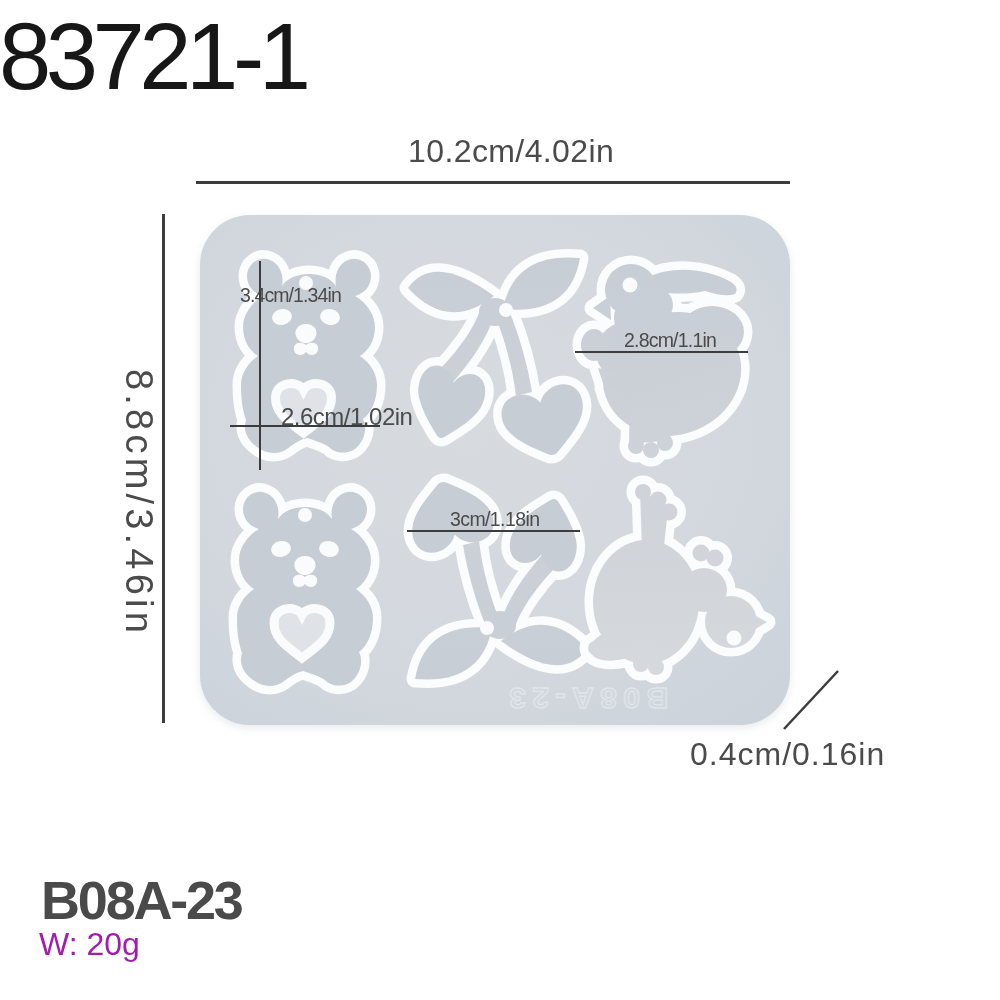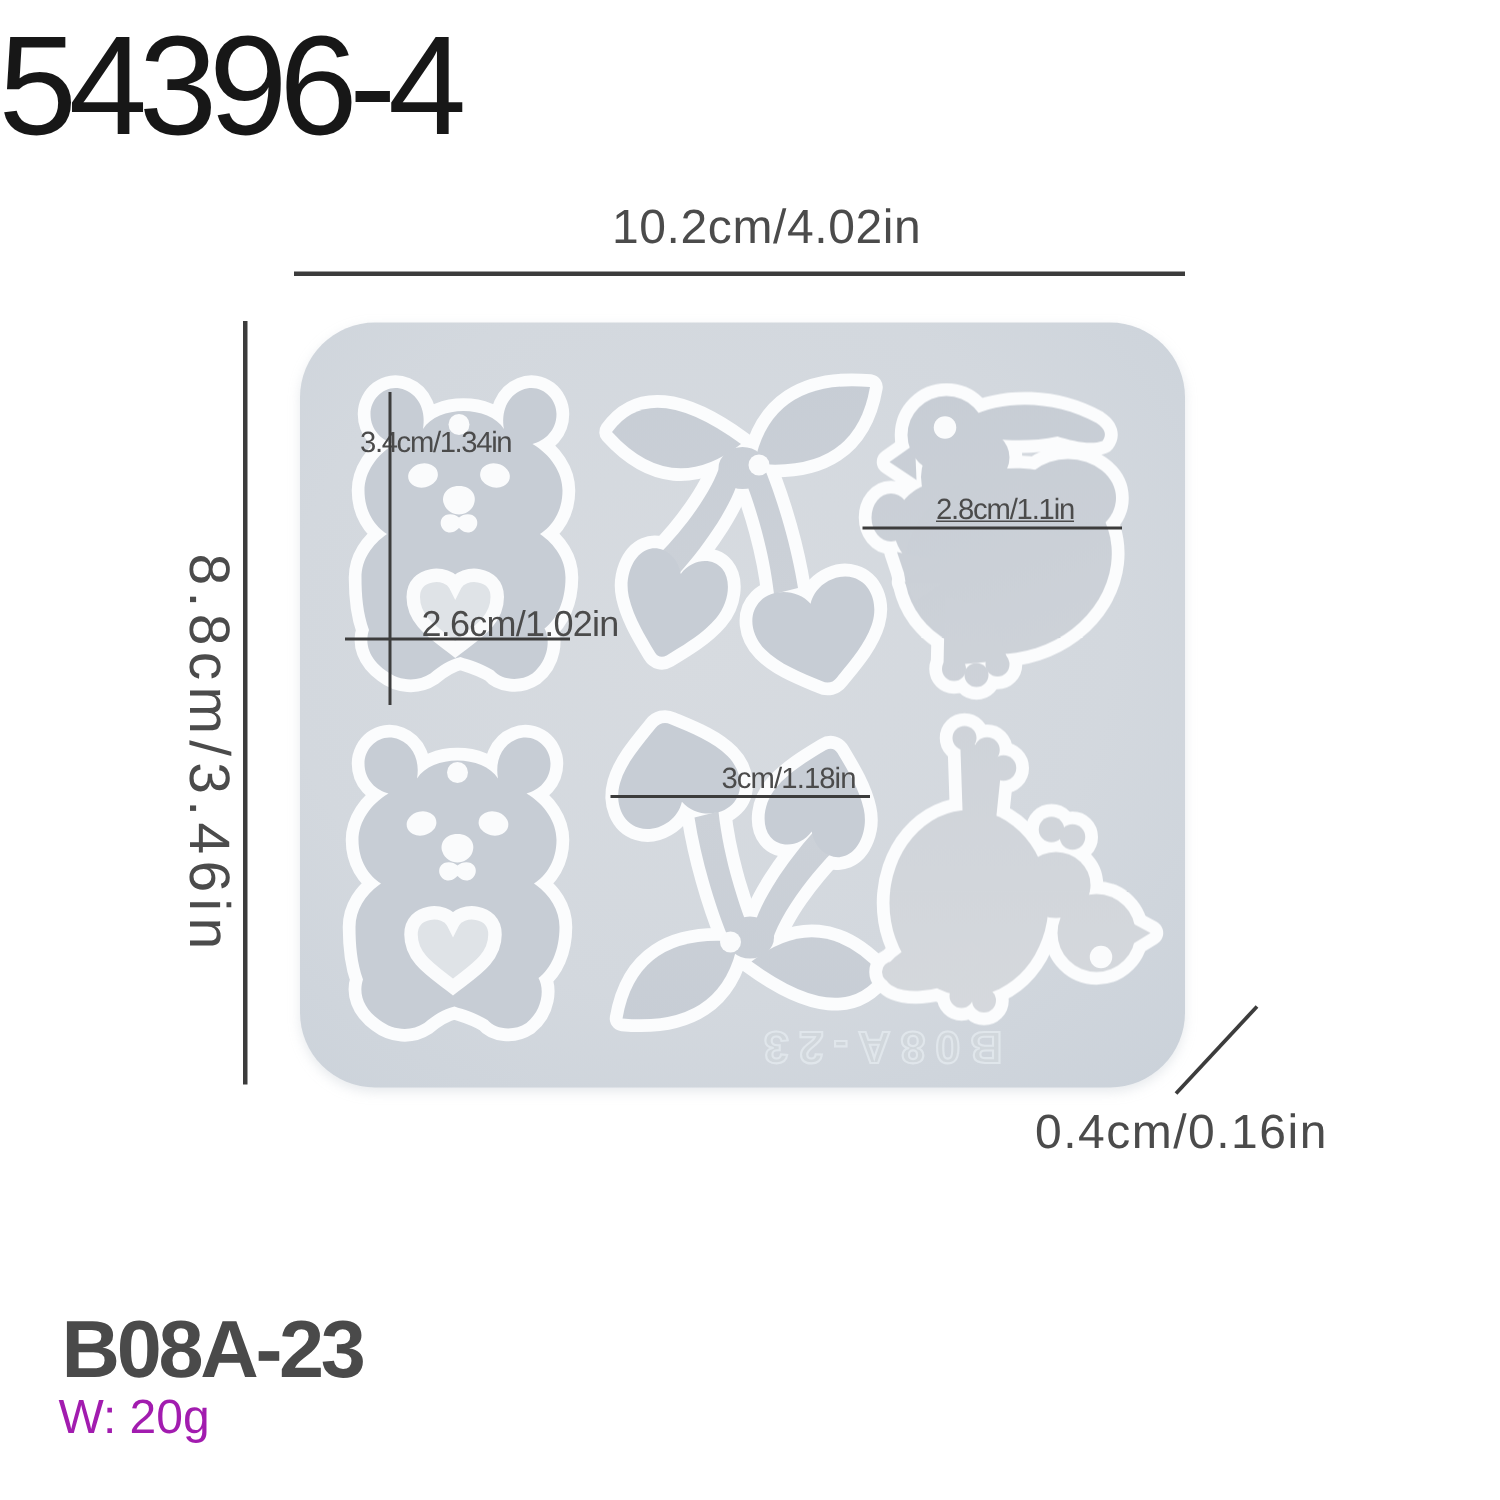--- a/index.html
+++ b/index.html
@@ -2,21 +2,21 @@
 <html><head>
 <meta charset="utf-8">
 <style>
   html,body{margin:0;padding:0;background:#ffffff;width:1000px;height:1000px;overflow:hidden;}
   body{font-family:"Liberation Sans", sans-serif;position:relative;}
   .t{position:absolute;color:#4b4b4b;white-space:nowrap;}
 </style>
 </head>
 <body>
 
-<div class="t" style="left:-1px;top:3px;font-size:94px;letter-spacing:-5.5px;color:#171717;">54396-4</div>
+<div class="t" style="left:-1px;top:3px;font-size:94px;letter-spacing:-5.5px;color:#171717;">83721-1</div>
 
 <div class="t" style="left:408px;top:133px;font-size:32px;letter-spacing:0.4px;text-align:right;">10.2cm/4.02in</div>
 
 <div style="position:absolute;left:196px;top:181px;width:594px;height:2.5px;background:#3c3c3c;"></div>
 
 <div class="t" style="left:138px;top:503px;font-size:38px;letter-spacing:4.2px;transform:translate(-50%,-50%) rotate(90deg);">8.8cm/3.46in</div>
 
 <div style="position:absolute;left:162px;top:214px;width:2.5px;height:509px;background:#3c3c3c;"></div>
 
 <svg width="1000" height="1000" viewBox="0 0 1000 1000" style="position:absolute;left:0;top:0;">
@@ -179,25 +179,25 @@
 </svg>
 
 <div class="t" style="left:240px;top:284px;font-size:19.5px;letter-spacing:-0.9px;">3.4cm/1.34in</div>
 
 <div style="position:absolute;left:259px;top:261px;width:2px;height:209px;background:#3c3c3c;"></div>
 
 <div class="t" style="left:281px;top:403px;font-size:24px;letter-spacing:-0.5px;">2.6cm/1.02in</div>
 
 <div style="position:absolute;left:230px;top:425px;width:150px;height:2px;background:#3c3c3c;"></div>
 
-<div class="t" style="left:624px;top:329px;font-size:19.5px;letter-spacing:-0.8px;text-decoration:underline;">2.8cm/1.1in</div>
+<div class="t" style="left:624px;top:329px;font-size:19.5px;letter-spacing:-0.8px;">2.8cm/1.1in</div>
 
 <div style="position:absolute;left:575px;top:351px;width:173px;height:2px;background:#3c3c3c;"></div>
 
-<div class="t" style="left:450px;top:508px;font-size:19.5px;letter-spacing:-0.6px;margin-left:31px;">3cm/1.18in</div>
+<div class="t" style="left:450px;top:508px;font-size:19.5px;letter-spacing:-0.6px;">3cm/1.18in</div>
 
 <div style="position:absolute;left:407px;top:530px;width:173px;height:2px;background:#3c3c3c;"></div>
 
 <div class="t" style="left:690px;top:736px;font-size:32px;letter-spacing:1px;">0.4cm/0.16in</div>
 
 <div class="t" style="left:41px;top:869px;font-size:54px;font-weight:bold;letter-spacing:-2.2px;color:#4a4a4a;">B08A-23</div>
 
 <div class="t" style="left:39px;top:926px;font-size:32px;color:#a21caf;">W: 20g</div>
 
 </body></html>

